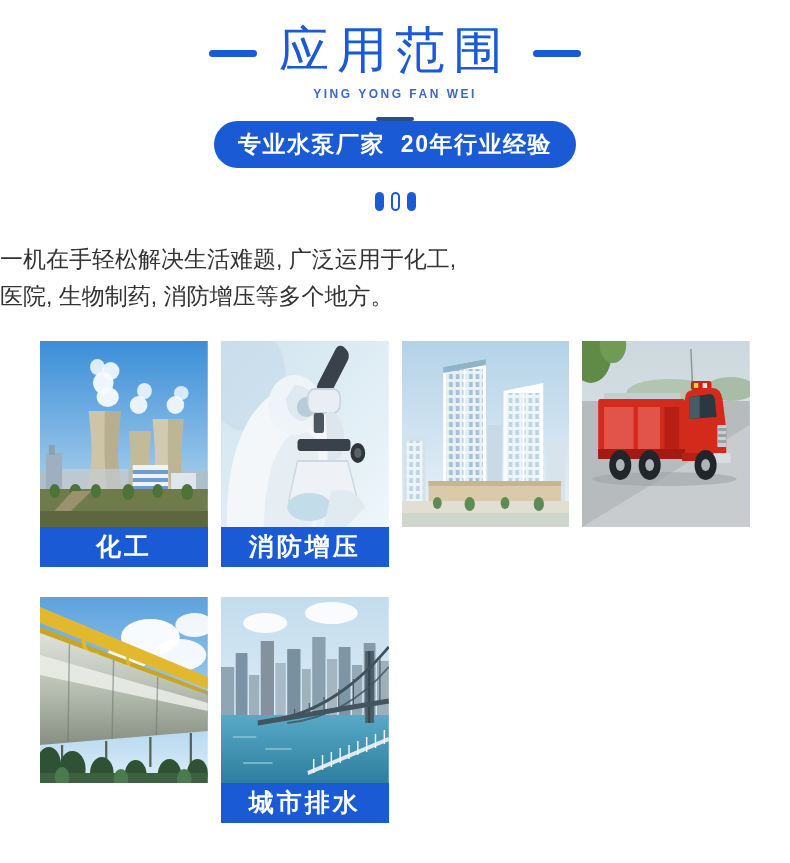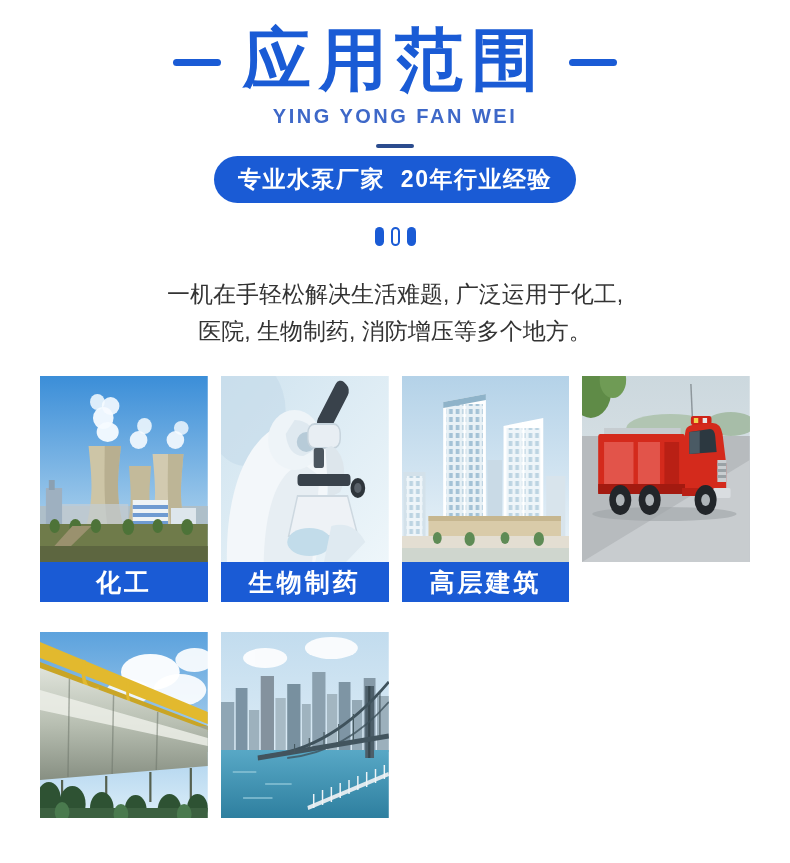--- a/index.html
+++ b/index.html
@@ -6,32 +6,32 @@
     --accent: #1a5bd5;
     --accent-dark: #2b4c8e;
     --text: #333333;
   }
   * { margin:0; padding:0; box-sizing:border-box; }
   html,body { width:790px; height:863px; background:#ffffff; overflow:hidden;
     font-family:"Liberation Sans","DejaVu Sans",sans-serif; }
 
   .header { text-align:center; padding-top:24px; }
   .title-row { display:flex; align-items:center; justify-content:center; gap:22px; }
-  .title { font-size:68px; font-weight:bold; color:var(--accent); letter-spacing:8px; line-height:1.05; }
+  .title { font-size:50px; font-weight:normal; color:var(--accent); letter-spacing:8px; line-height:1.05; }
   .title-dash { width:48px; height:7px; border-radius:4px; background:var(--accent); margin-top:6px; }
-  .subtitle { margin-top:10px; font-size:20px; font-weight:bold; letter-spacing:2.5px; color:#3e68c8; }
+  .subtitle { margin-top:10px; font-size:12px; font-weight:bold; letter-spacing:2.5px; color:#3e68c8; }
   .mini-dash { width:38px; height:4px; border-radius:2px; background:var(--accent-dark); margin:16px auto 0; }
-  .badge { display:inline-block; margin-top:8px; background:var(--accent); color:#ffffff;
+  .badge { display:inline-block; margin-top:0; background:var(--accent); color:#ffffff;
     font-size:23px; font-weight:bold; letter-spacing:1.5px; padding:8px 24px; border-radius:24px;
     white-space:pre; }
   .bars { margin-top:24px; display:flex; justify-content:center; align-items:center; gap:7px; }
   .bar-solid { width:9px; height:19px; border-radius:4.5px; background:var(--accent); }
   .bar-outline { width:9px; height:19px; border-radius:4.5px; border:2px solid var(--accent); background:#fff; }
 
-  .intro { margin-top:30px; text-align:center; font-size:23px; line-height:37px; color:var(--text); }
+  .intro { margin-top:30px; text-align:left; font-size:23px; line-height:37px; color:var(--text); }
 
   .grid { margin:26px 40px 0; display:grid; grid-template-columns:repeat(4,1fr);
     column-gap:13px; row-gap:30px; }
   .card { display:flex; flex-direction:column; }
   .card svg { display:block; width:100%; height:186px; }
   .card-label { height:40px; background:var(--accent); color:#ffffff; display:flex;
     align-items:center; justify-content:center; font-size:25px; font-weight:bold; letter-spacing:3px; }
 </style>
 </head>
 <body>
@@ -129,21 +129,21 @@
       <rect x="118" y="48" width="44" height="24" rx="9" fill="#e8eef3" stroke="#c6d3dc" stroke-width="2"></rect>
       <path d="M150,70 C168,76 172,100 162,116 L146,122 142,72 Z" fill="#dde6ec"></path>
       <rect x="126" y="72" width="14" height="20" rx="3" fill="#4c565f"></rect>
       <rect x="104" y="98" width="72" height="12" rx="4" fill="#39424b"></rect>
       <circle cx="186" cy="112" r="10" fill="#2e353b"></circle>
         <circle cx="186" cy="112" r="5" fill="#596169"></circle>
       <path d="M104,120 L172,120 186,160 92,160 Z" fill="#eef2f6" stroke="#cdd8e0" stroke-width="2"></path>
       <ellipse cx="120" cy="166" rx="30" ry="14" fill="#c2dcea"></ellipse>
       <path d="M150,150 C170,146 186,152 196,166 L170,186 140,186 Z" fill="#dfeaf1"></path>
     </svg>
-    <div class="card-label">生物制药</div>
+    <div class="card-label">消防增压</div>
   </div>
 
   <div class="card">
     <svg viewBox="0 0 228 186" preserveAspectRatio="none" role="img">
       <defs>
         <linearGradient id="g3sky" x1="0" y1="0" x2="0" y2="1">
           <stop offset="0" stop-color="#b4d2e8"></stop>
             <stop offset="1" stop-color="#ecf4f9"></stop>
         </linearGradient>
         <pattern id="g3win" width="9" height="8" patternUnits="userSpaceOnUse">
@@ -171,21 +171,20 @@
       <rect x="36" y="140" width="180" height="5" fill="#c6b68f"></rect>
       <rect y="160" width="228" height="26" fill="#e3ded2"></rect>
       <g fill="#5e8b55">
         <circle cx="48" cy="162" r="6"></circle>
           <circle cx="92" cy="163" r="7"></circle>
           <circle cx="140" cy="162" r="6"></circle>
           <circle cx="186" cy="163" r="7"></circle>
       </g>
       <rect y="172" width="228" height="14" fill="#cfd6ce"></rect>
     </svg>
-    <div class="card-label">高层建筑</div>
   </div>
 
   <div class="card">
     <svg viewBox="0 0 228 186" preserveAspectRatio="none" role="img">
       <defs>
         <linearGradient id="g4sky" x1="0" y1="0" x2="0" y2="1">
           <stop offset="0" stop-color="#ccd8de"></stop>
             <stop offset="1" stop-color="#e2e8ea"></stop>
         </linearGradient>
       </defs>
@@ -339,15 +338,16 @@
         <line x1="198" y1="140" x2="198" y2="155"></line>
           <line x1="210" y1="137" x2="210" y2="151"></line>
         <line x1="222" y1="133" x2="222" y2="147"></line>
       </g>
       <g stroke="#8ec6d8" stroke-width="2" opacity=".7">
         <line x1="16" y1="140" x2="48" y2="140"></line>
           <line x1="60" y1="152" x2="96" y2="152"></line>
           <line x1="30" y1="166" x2="70" y2="166"></line>
       </g>
     </svg>
+    <div class="card-label">城市排水</div>
   </div>
 
 </div>
 
 </body></html>

